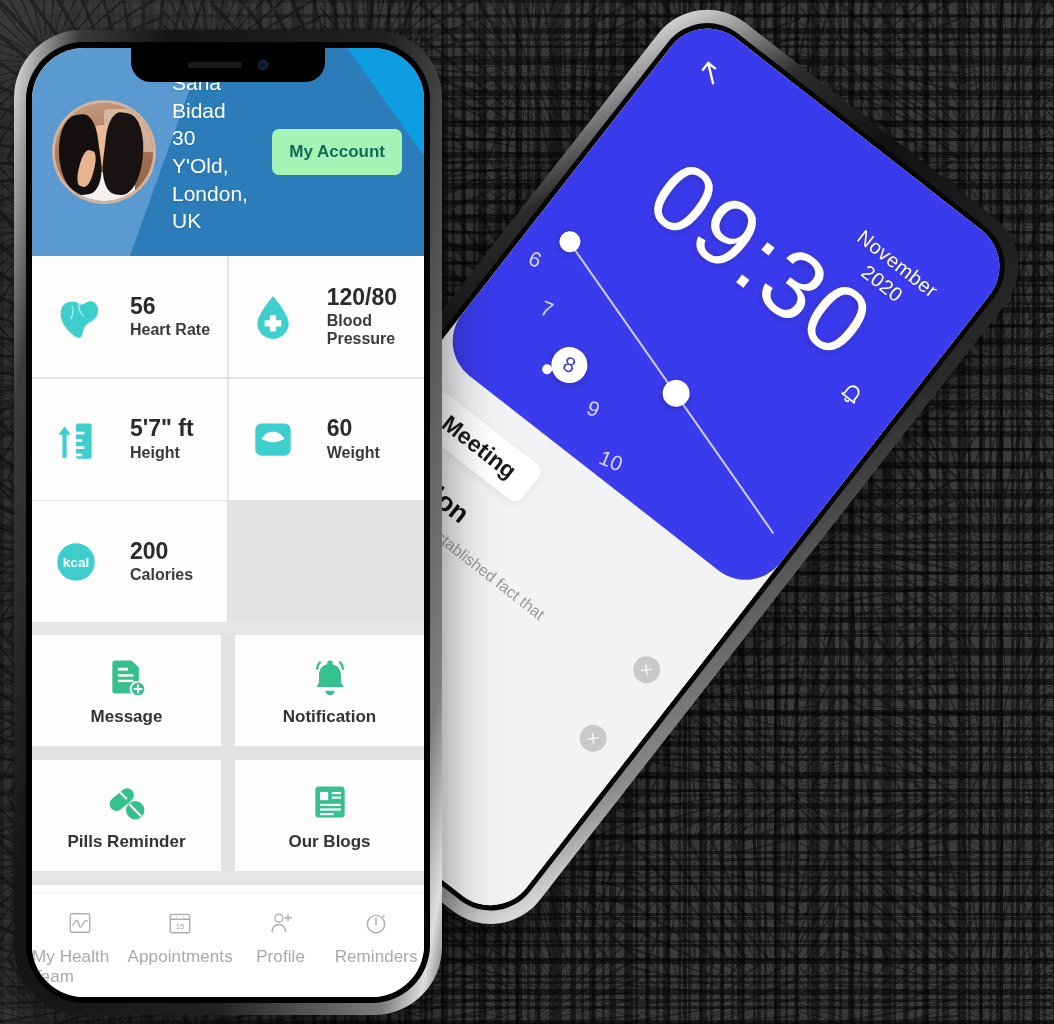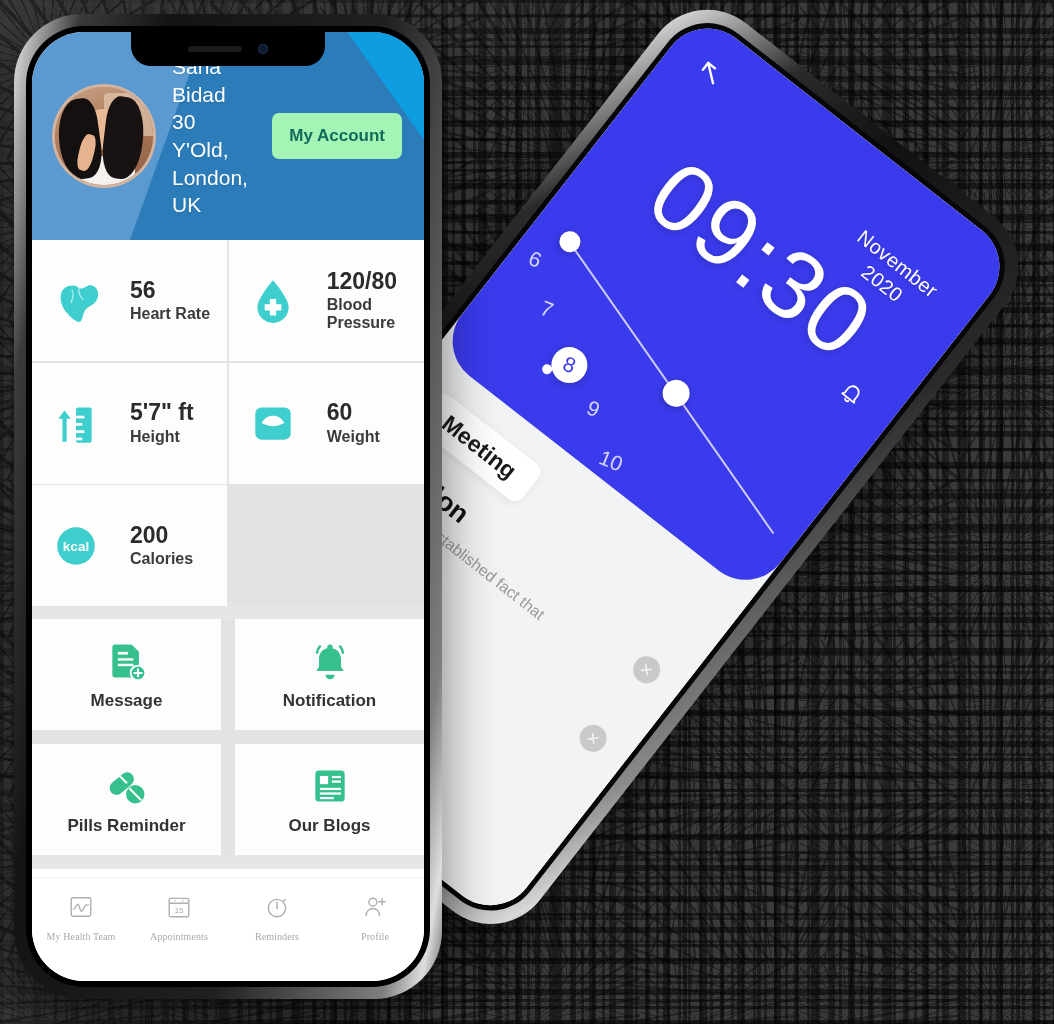--- a/index.html
+++ b/index.html
@@ -150,21 +150,21 @@
   .p2-cta {
     display: inline-block;
     background: #3b3bee; color: #fff;
     font-size: 21px; font-weight: 600;
     padding: 17px 44px; border-radius: 34px;
     margin-top: 4px;
   }
 
   
   #phone1-wrap {
-    position: absolute; left: 14px; top: 14px;
+    position: absolute; left: 14px; top: 30px;
     width: 428px; height: 985px;
   }
   .p1-frame {
     position: absolute; inset: 0;
     border-radius: 68px;
     background: linear-gradient(100deg,#ededed 0%,#9b9b9b 5%,#3b3b3b 11%,#141414 26%,#202020 62%,#7e7e7e 90%,#dedede 96%,#616161 100%);
     padding: 12px;
     box-shadow: 0 24px 54px rgba(0,0,0,.5);
   }
   .p1-inner {
@@ -266,21 +266,21 @@
   
   .navbar {
     position: absolute; left: 0; right: 0; bottom: 0;
     height: 104px; background: #fff;
     display: flex; align-items: flex-start; padding-top: 16px;
     border-top: 1px solid #f3f3f3;
   }
   .navitem { flex: 1; display: flex; flex-direction: column;
     align-items: center; gap: 7px; color: #aeaeae; }
   .navitem svg { width: 26px; height: 26px; }
-  .navlbl { font-size: 10px; color: #a9a9a9; letter-spacing: .1px; font-family: Liberation Serif, serif; }
+  .navlbl { font-size: 17px; color: #a9a9a9; letter-spacing: .1px; }
 
   .teal { color: #3ecece; fill: #3ecece; }
   .grn  { color: #36c08d; fill: #36c08d; }
 </style>
 </head>
 <body>
 
 <div id="stage">
 
   <div id="noise"></div>
@@ -544,40 +544,40 @@
                   <circle cx="15.5" cy="6.2" r=".7" fill="#b0b0b0" stroke="none"></circle>
                   <text x="12" y="17.6" text-anchor="middle" fill="#a8a8a8" stroke="none" font-family="Liberation Sans, sans-serif" font-size="7.2">15</text>
                 </svg>
               </span>
               <span class="navlbl">Appointments</span>
             </div>
 
             <div class="navitem">
               <span>
                 <svg viewBox="0 0 24 24" fill="none" stroke="#b0b0b0" stroke-width="1.3">
+                  <circle cx="10" cy="7.5" r="3.6"></circle>
+                  <path d="M3.8 20c0-4 2.8-6.6 6.2-6.6s6.2 2.6 6.2 6.6" stroke-linecap="round"></path>
+                  <path d="M18.5 4.2v6M15.5 7.2h6" stroke-linecap="round"></path>
+                </svg>
+              </span>
+              <span class="navlbl">Profile</span>
+            </div>
+
+            <div class="navitem">
+              <span>
+                <svg viewBox="0 0 24 24" fill="none" stroke="#b0b0b0" stroke-width="1.3">
                   <circle cx="12" cy="13" r="8"></circle>
                   <path d="M12 13V7.5" stroke-linecap="round"></path>
                   <path d="M18.2 6.3l1.3-1.3" stroke-linecap="round"></path>
                   <circle cx="12" cy="13" r=".9" fill="#b0b0b0" stroke="none"></circle>
                 </svg>
               </span>
               <span class="navlbl">Reminders</span>
             </div>
 
-            <div class="navitem">
-              <span>
-                <svg viewBox="0 0 24 24" fill="none" stroke="#b0b0b0" stroke-width="1.3">
-                  <circle cx="10" cy="7.5" r="3.6"></circle>
-                  <path d="M3.8 20c0-4 2.8-6.6 6.2-6.6s6.2 2.6 6.2 6.6" stroke-linecap="round"></path>
-                  <path d="M18.5 4.2v6M15.5 7.2h6" stroke-linecap="round"></path>
-                </svg>
-              </span>
-              <span class="navlbl">Profile</span>
-            </div>
-
           </div>
 
         </div>
       </div>
     </div>
   </div>
 
 </div>
 
 </body></html>

